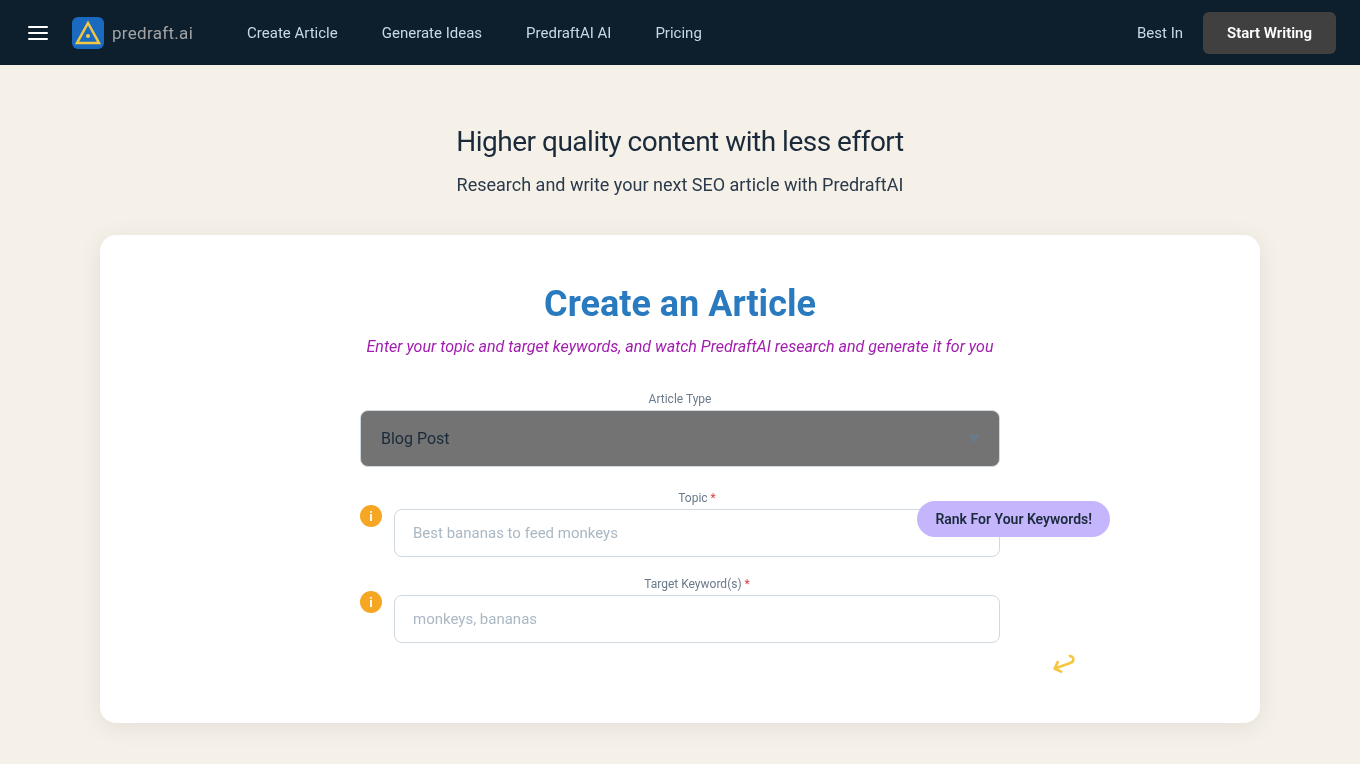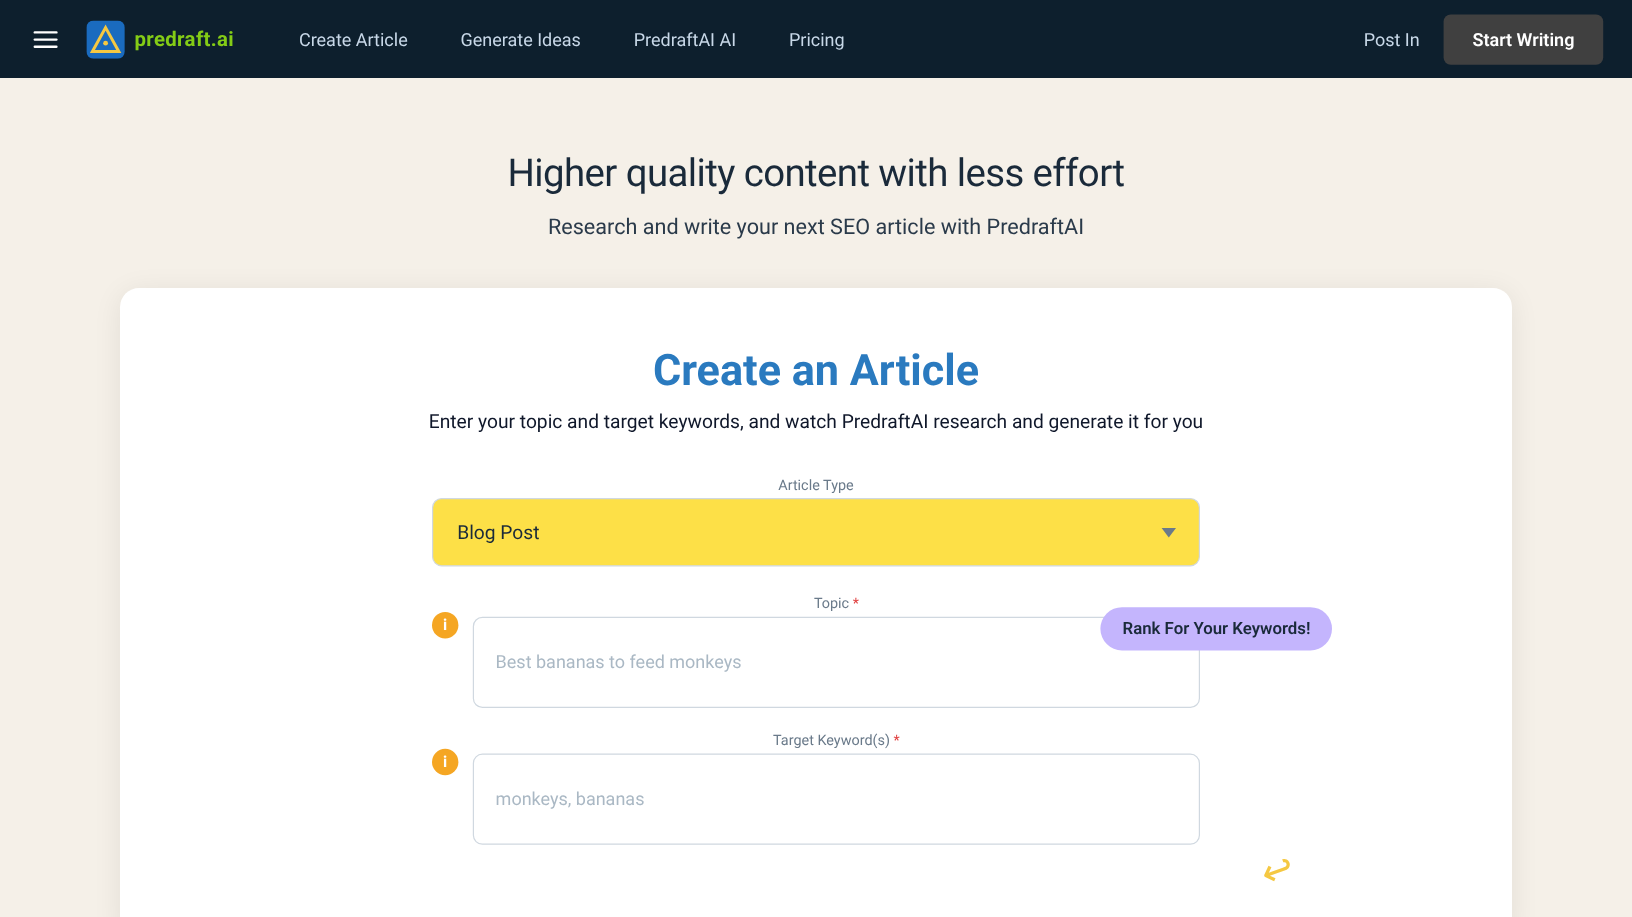--- a/index.html
+++ b/index.html
@@ -56,23 +56,23 @@
       gap: 8px;
       margin-left: 8px;
     }
 
     .logo-icon {
       width: 32px;
       height: 32px;
     }
 
     .logo-text {
-      color: #84cc16;
+      color: #a3a3a3;
       font-size: 17px;
-      font-weight: 700;
+      font-weight: 400;
       letter-spacing: 0.3px;
     }
 
     .nav-links {
       display: flex;
       align-items: center;
       gap: 0;
       margin-left: 32px;
     }
 
@@ -119,21 +119,21 @@
 
     
     .hero {
       background-color: #f5f0e8;
       padding: 60px 20px 40px;
       text-align: center;
     }
 
     .hero-subtitle {
       color: #1a2a3a;
-      font-size: 32px;
+      font-size: 28px;
       font-weight: 400;
       margin-bottom: 16px;
       letter-spacing: -0.5px;
     }
 
     .hero-title {
       font-size: 68px;
       font-weight: 700;
       color: #2a7abf;
       line-height: 1.05;
@@ -165,23 +165,24 @@
       color: #1a2a3a;
       margin-bottom: 12px;
     }
 
     .form-card-title span {
       color: #2a7abf;
     }
 
     .form-card-desc {
       text-align: center;
-      color: #0f172a;
+      color: #a21caf;
       font-size: 16px;
       margin-bottom: 36px;
+      font-style: italic;
     }
 
     
     .dropdown-wrapper {
       max-width: 640px;
       margin: 0 auto 24px;
     }
 
     .dropdown-label {
       font-size: 12px;
@@ -190,21 +191,21 @@
       display: block;
     }
 
     .article-type-select {
       width: 100%;
       padding: 18px 20px;
       border: 1.5px solid #d0d8e0;
       border-radius: 8px;
       font-size: 16px;
       color: #1a2a3a;
-      background: #fde047;
+      background: #737373;
       appearance: none;
       cursor: pointer;
       font-family: inherit;
       outline: none;
     }
 
     .select-wrapper {
       position: relative;
     }
 
@@ -255,21 +256,21 @@
       margin-bottom: 4px;
       display: block;
     }
 
     .required-star {
       color: #e04040;
     }
 
     .text-input {
       width: 100%;
-      padding: 28px 18px;
+      padding: 14px 18px;
       border: 1.5px solid #d0d8e0;
       border-radius: 8px;
       font-size: 15px;
       color: #1a2a3a;
       font-family: inherit;
       outline: none;
     }
 
     .text-input::placeholder {
       color: #aab8c4;
@@ -341,21 +342,21 @@
     </div>
 
     <div class="nav-links">
       <a class="nav-link">Create Article</a>
       <a class="nav-link">Generate Ideas</a>
       <a class="nav-link">PredraftAI AI</a>
       <a class="nav-link">Pricing</a>
     </div>
 
     <div class="nav-right">
-      <button class="sign-in-btn">Post In</button>
+      <button class="sign-in-btn">Best In</button>
       <button class="start-writing-btn">Start Writing</button>
     </div>
   </nav>
 
   <section class="hero">
     <p class="hero-subtitle">Higher quality content with less effort</p>
     <p class="hero-description">Research and write your next SEO article with PredraftAI</p>
 
     <div class="form-card">
       <h2 class="form-card-title">

